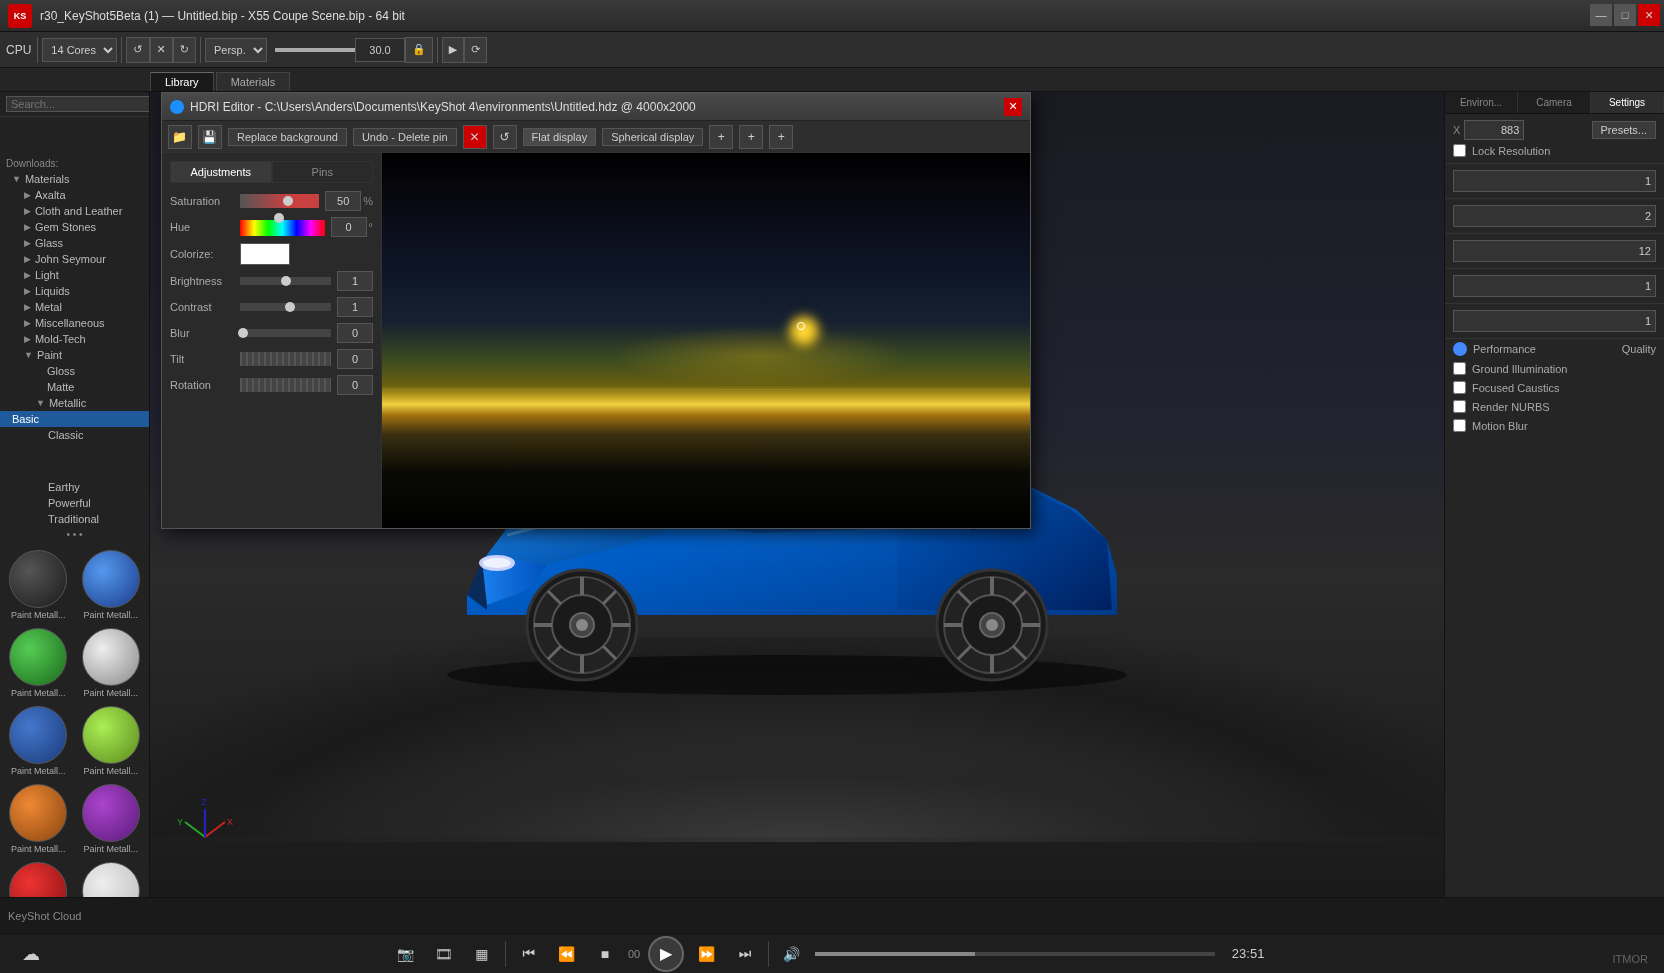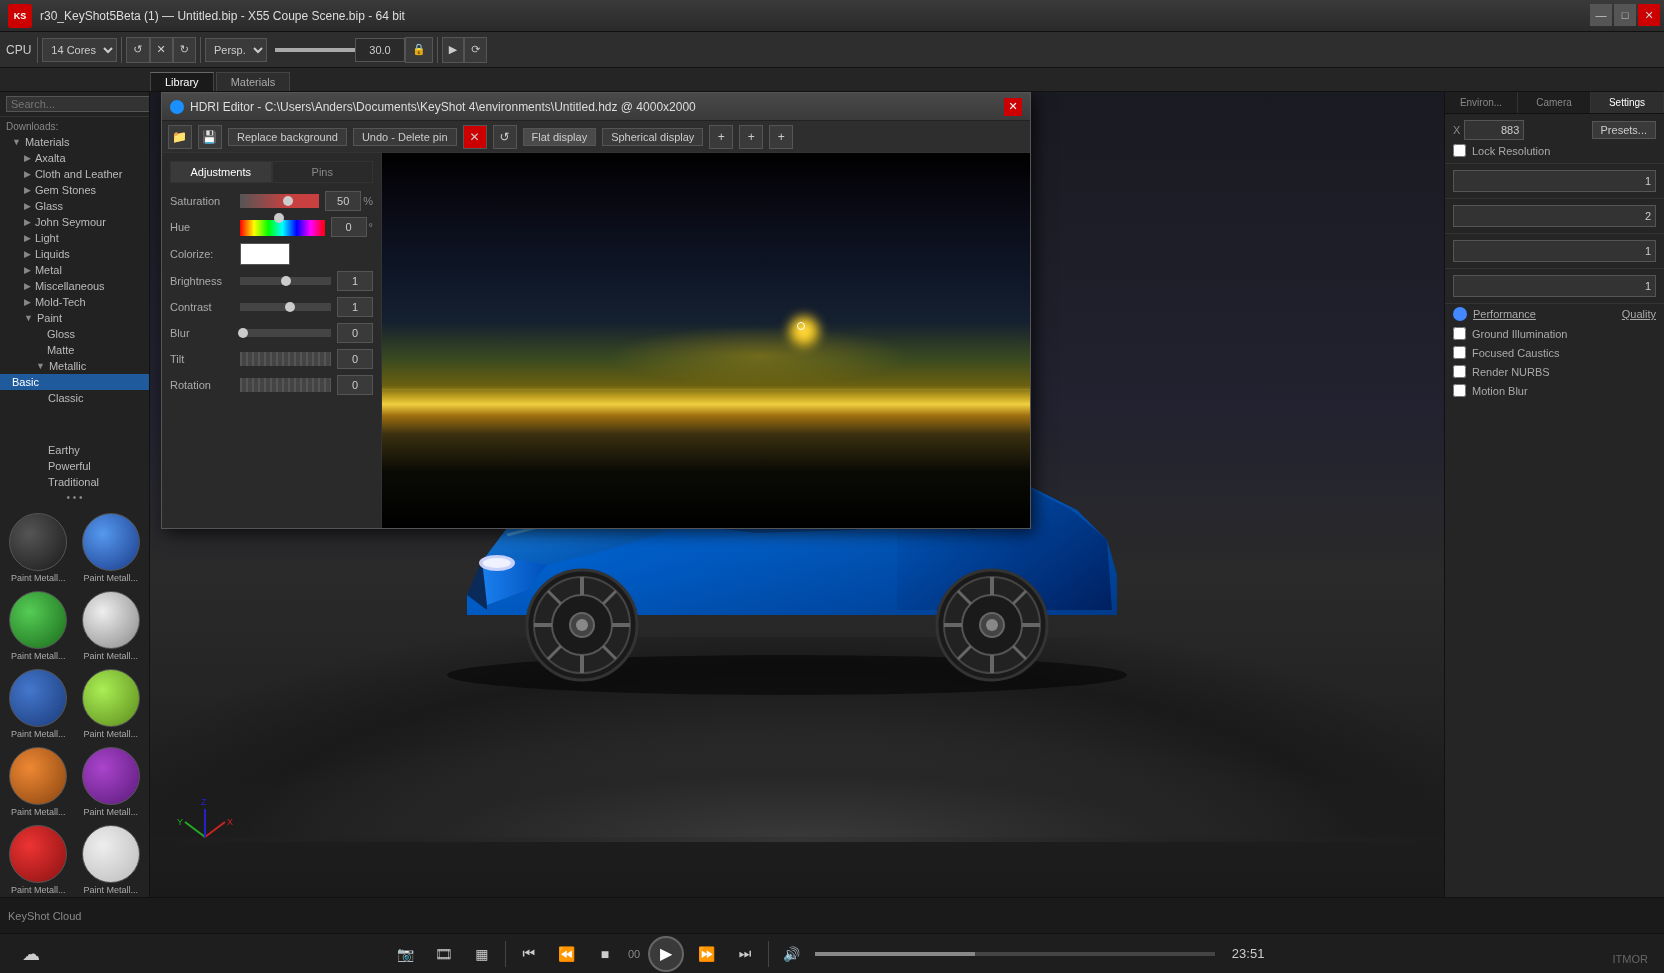--- a/index.html
+++ b/index.html
@@ -146,21 +146,21 @@
       width: 60px; height: 20px; background: #333; border: 1px solid #555;
       color: #ccc; font-size: 11px; text-align: right; padding: 0 4px;
     }
     .panel-checkbox { margin-right: 6px; cursor: pointer; }
     .panel-check-row {
       display: flex; align-items: center; padding: 3px 8px;
       font-size: 11px; color: #aaa;
     }
     .quality-btn {
       display: flex; align-items: center; padding: 3px 8px;
-      font-size: 11px; color: #aaa; text-decoration: underline;
+      font-size: 11px; color: #aaa;
     }
 
     
     #status-bar {
       height: 36px; background: #1a1a1a; border-top: 1px solid #111;
       display: flex; align-items: center; padding: 0 8px;
     }
     .status-item { font-size: 11px; color: #888; margin-right: 12px; }
 
     
@@ -406,21 +406,21 @@
 
   <div id="main" style="flex:1; display:flex; overflow:hidden;">
 
     <div id="sidebar-left">
       <div id="sidebar-search">
         <input type="text" placeholder="Search..." style="">
 
       </div>
 
       <div class="tree-section">
-        <div class="tree-item" style="color:#888;font-size:10px;padding-left:6px;">
+        <div class="tree-item" style="color:#888;font-size:10px;padding-left:6px;margin-top:37px;">
           Downloads:
         </div>
         <div class="tree-item">
           <span class="tree-arrow">▼</span>
             <span>Materials</span>
         </div>
         <div class="tree-item tree-indent">
           <span class="tree-arrow">▶</span>Axalta
         </div>
         <div class="tree-item tree-indent">
@@ -815,20 +815,23 @@
       </div>
 
       <div class="panel-section">
         <input class="panel-input" value="1" style="">
       </div>
       <div class="panel-section">
         <input class="panel-input" value="2" style="">
       </div>
 
       <div class="panel-section">
+        <input class="panel-input" value="12" style="">
+      </div>
+      <div class="panel-section">
         <input class="panel-input" value="1" style="">
       </div>
       <div class="panel-section">
         <input class="panel-input" value="1" style="">
       </div>
 
       <div class="quality-btn">
         <span style="display:inline-block;width:14px;height:14px;border-radius:50%;background:#4488ff;margin-right:6px;"></span>
         <span>Performance</span>
         <span style="flex:1;"></span>

